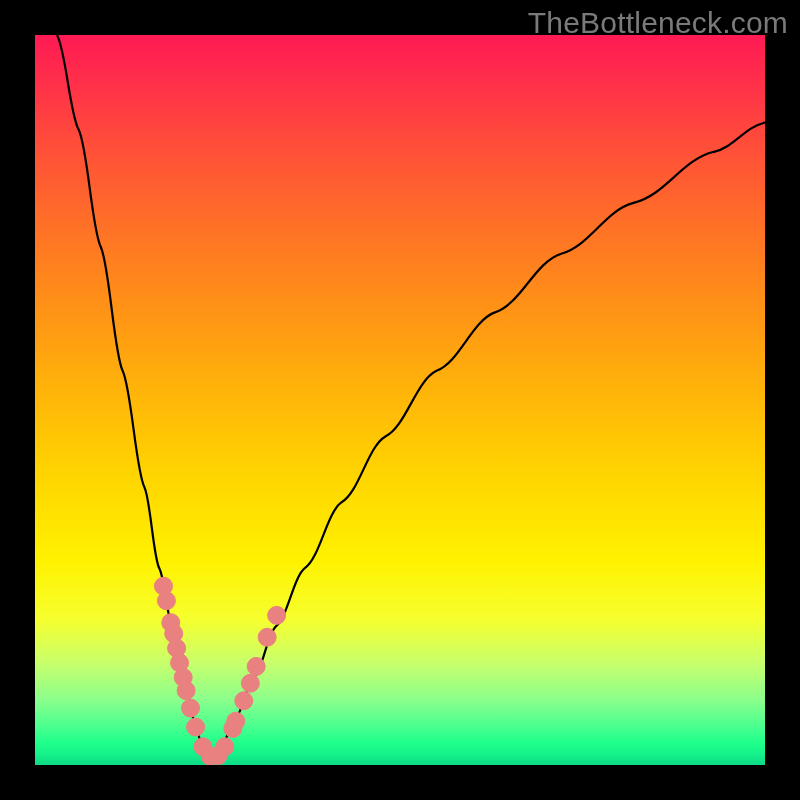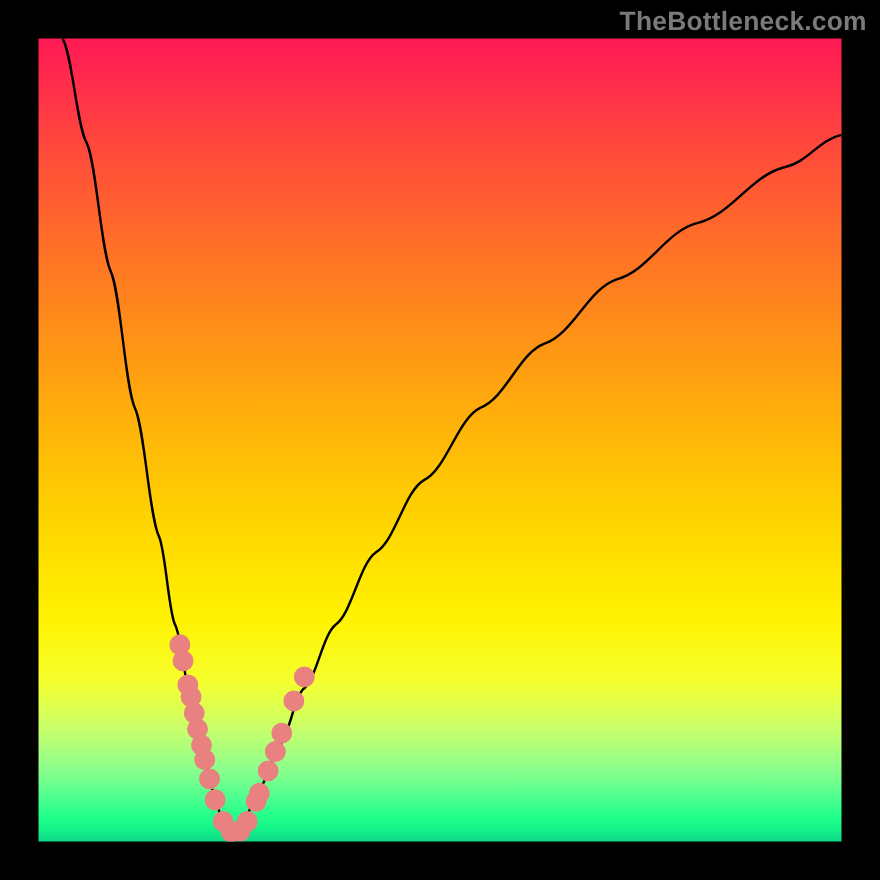--- a/index.html
+++ b/index.html
@@ -56,22 +56,22 @@
       rgba(40,255,150,0.0) 55%,
       rgba(20,235,140,0.0) 100%
     );
     pointer-events: none;
   }
   .watermark {
     position: absolute;
     top: 6px;
     right: 12px;
     color: #7a7a7a;
-    font-size: 24px;
-    font-weight: 700;
+    font-size: 30px;
+    font-weight: 400;
     letter-spacing: 0.2px;
   }
   svg.curve-layer {
     position: absolute;
     top: 0;
     left: 0;
   }
   .dot {
     fill: #e98181;
     stroke: #e98181;

